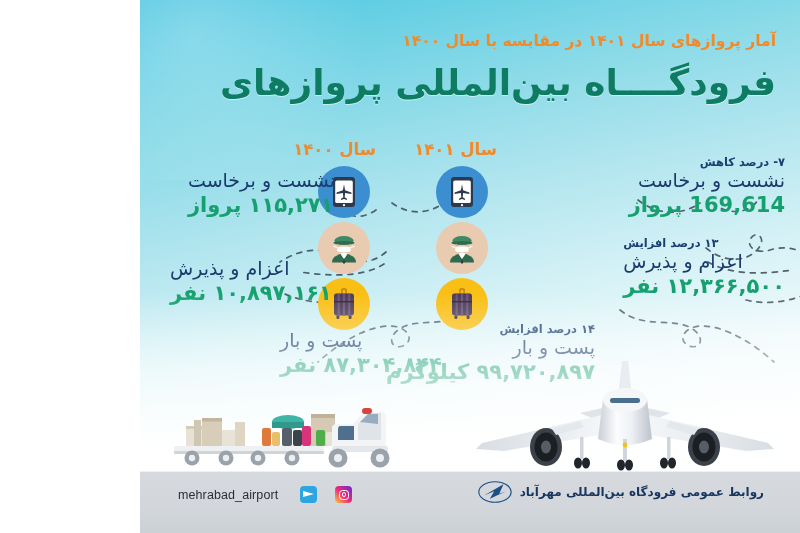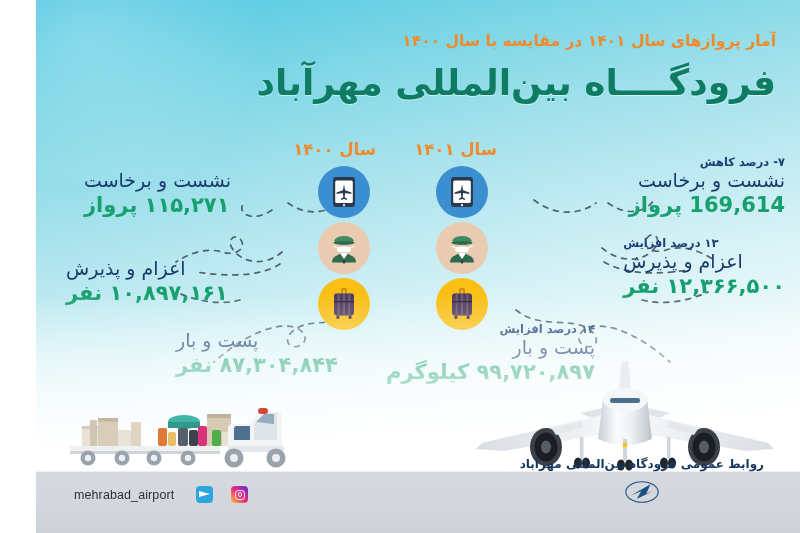--- a/index.html
+++ b/index.html
@@ -3,21 +3,21 @@
 <meta charset="utf-8">
 <title>Mehrabad Airport Infographic</title>
 <style>
   html,body{margin:0;padding:0;}
   body{
     width:800px;height:533px;overflow:hidden;
     font-family:"DejaVu Sans","Liberation Sans",sans-serif;
     background:#ffffff;
   }
   #poster{
-    position:relative;width:764px;height:533px;overflow:hidden;
+    position:relative;width:660px;height:533px;overflow:hidden;
     background:
       radial-gradient(ellipse 820px 300px at 50% 118%, #ffffff 0%, #f4fbfd 38%, rgba(244,251,253,0) 66%),
       linear-gradient(168deg,#4fc6e2 0%,#68d0e4 10%,#8ddbe8 24%,#b4e6ef 40%,#d6f2f6 56%,#eef9fb 70%,#f9fdfe 82%,#ffffff 92%);
   }
   
   .bottom-glow{
     position:absolute;left:0;right:0;bottom:0;height:240px;
     background:linear-gradient(180deg,rgba(255,255,255,0) 0%,rgba(255,255,255,.55) 30%,rgba(255,255,255,.95) 62%,#ffffff 100%);
     pointer-events:none;
   }
@@ -107,21 +107,21 @@
   .tg{background:#2ca5e0;position:relative;}
   .tg:after{
     content:"";position:absolute;left:3px;top:5px;width:0;height:0;
     border-left:11px solid #fff;border-top:3px solid transparent;border-bottom:3px solid transparent;
   }
   .handle{
     font-family:"Liberation Sans",sans-serif;
     font-size:12.5px;color:#2a2f36;direction:ltr;margin-right:4px;letter-spacing:.1px;
   }
   .pr{
-    position:absolute;right:36px;bottom:28px;display:flex;align-items:center;gap:8px;direction:rtl;flex-direction:column;
+    position:absolute;right:36px;bottom:28px;display:flex;align-items:center;gap:8px;direction:rtl;
   }
   .pr-text{font-size:12px;font-weight:bold;color:#17365f;white-space:nowrap;}
   .pr-logo{width:34px;height:26px;}
 
   
   .plane-ill{position:absolute;right:10px;bottom:48px;width:330px;height:130px;}
   .cart-ill{position:absolute;left:26px;bottom:55px;width:235px;height:90px;}
 </style>
 </head>
 <body>
@@ -144,21 +144,21 @@
       <path d="M568,262 C592,276 626,274 652,270"></path>
 
       <path d="M330,310 C308,330 276,316 258,330 C244,341 256,352 266,344 C274,338 266,326 250,326 C226,326 198,344 178,362"></path>
       <path d="M480,310 C504,330 536,316 554,330 C568,341 556,352 546,344 C538,338 546,326 562,326 C586,326 614,344 634,362"></path>
       <path d="M204,300 C182,306 158,300 140,292"></path>
       <path d="M606,300 C630,306 654,300 672,292"></path>
     </g>
   </svg>
 
   <div class="subtitle">آمار پروازهای سال ۱۴۰۱ در مقایسه با سال ۱۴۰۰</div>
-  <div class="title">فرودگــــاه بین‌المللی مهرآباد</div>
+  <div class="title">فرودگــــاه بین‌المللی پروازهای</div>
 
   <div class="yearlab y1400">سال ۱۴۰۰</div>
   <div class="yearlab y1401">سال ۱۴۰۱</div>
 
   <div class="iconcol col-1400">
     <div class="icon-circle c-blue">
       <svg width="26" height="32" viewBox="0 0 26 32">
         <rect x="2" y="1" width="22" height="30" rx="3" fill="#2d3a4e"></rect>
         <rect x="4.2" y="4.5" width="17.6" height="22.5" rx="1.6" fill="#ffffff"></rect>
         <path d="M13 8.2 L14.1 14.2 L20.4 16.6 L20.4 18.1 L14.1 16.9 L13.7 21.2 L16 22.7 L16 23.9 L13 23.1 L10 23.9 L10 22.7 L12.3 21.2 L11.9 16.9 L5.6 18.1 L5.6 16.6 L11.9 14.2 Z" fill="#2d3a4e"></path>

